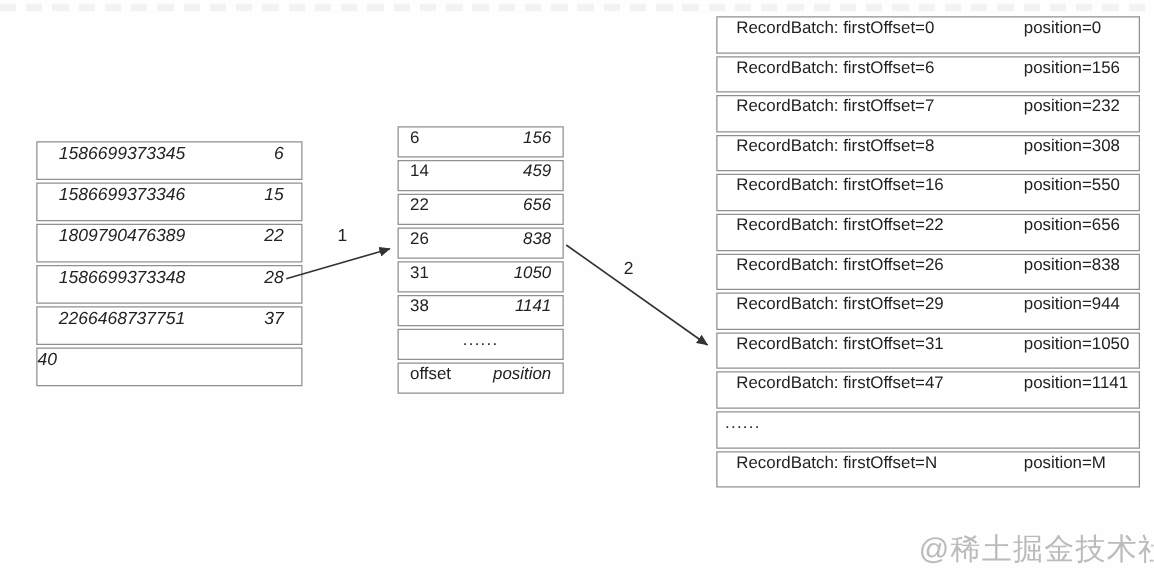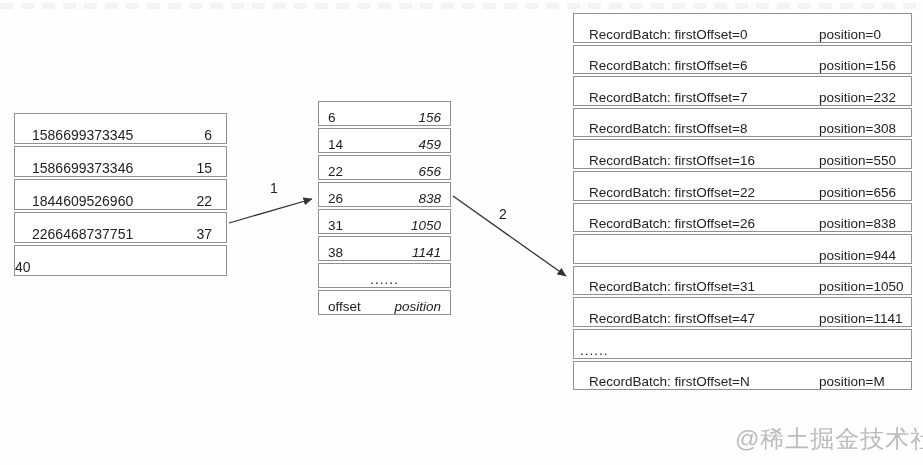--- a/index.html
+++ b/index.html
@@ -28,27 +28,27 @@
   }
   .tbl {
     position: absolute;
     display: flex;
     flex-direction: column;
     gap: 2px;
   }
   .row {
     position: relative;
     display: flex;
-    align-items: flex-end;
+    align-items: flex-start;
     background: #ffffff;
     border: 1px solid #909090;
     box-sizing: border-box;
   }
   
-  .tbl-ts { left: 14px; top: 113px; width: 213px; }
+  .tbl-ts { left: 29px; top: 113px; width: 213px; font-style: italic; }
   .tbl-ts .row { height: 31px; font-size: 14px; }
   .tbl-ts .c-l { padding-left: 17px; flex: 1; }
   .tbl-ts .c-r { padding-right: 14px; text-align: right; }
   
   .tbl-off { left: 318px; top: 101px; width: 133px; }
   .tbl-off .row { height: 25px; font-size: 13.5px; }
   .tbl-off .c-l { padding-left: 9px; flex: 1; }
   .tbl-off .c-r { padding-right: 9px; text-align: right; font-style: italic; }
   .tbl-off .row-ellipsis { justify-content: center; letter-spacing: 1px; }
   
@@ -96,22 +96,26 @@
   <div class="tbl tbl-ts">
     <div class="row">
       <span class="c-l">1586699373345</span>
       <span class="c-r">6</span>
     </div>
     <div class="row">
       <span class="c-l">1586699373346</span>
       <span class="c-r">15</span>
     </div>
     <div class="row">
-      <span class="c-l">1844609526960</span>
+      <span class="c-l">1809790476389</span>
       <span class="c-r">22</span>
+    </div>
+    <div class="row">
+      <span class="c-l">1586699373348</span>
+      <span class="c-r">28</span>
     </div>
     <div class="row">
       <span class="c-l">2266468737751</span>
       <span class="c-r">37</span>
     </div>
     <div class="row">
       <span class="c-r">40</span>
     </div>
   </div>
 
@@ -172,20 +176,21 @@
     </div>
     <div class="row">
       <span class="c-rec">RecordBatch: firstOffset=22</span>
       <span class="c-pos">position=656</span>
     </div>
     <div class="row">
       <span class="c-rec">RecordBatch: firstOffset=26</span>
       <span class="c-pos">position=838</span>
     </div>
     <div class="row">
+      <span class="c-rec">RecordBatch: firstOffset=29</span>
       <span class="c-pos">position=944</span>
     </div>
     <div class="row">
       <span class="c-rec">RecordBatch: firstOffset=31</span>
       <span class="c-pos">position=1050</span>
     </div>
     <div class="row">
       <span class="c-rec">RecordBatch: firstOffset=47</span>
       <span class="c-pos">position=1141</span>
     </div>

